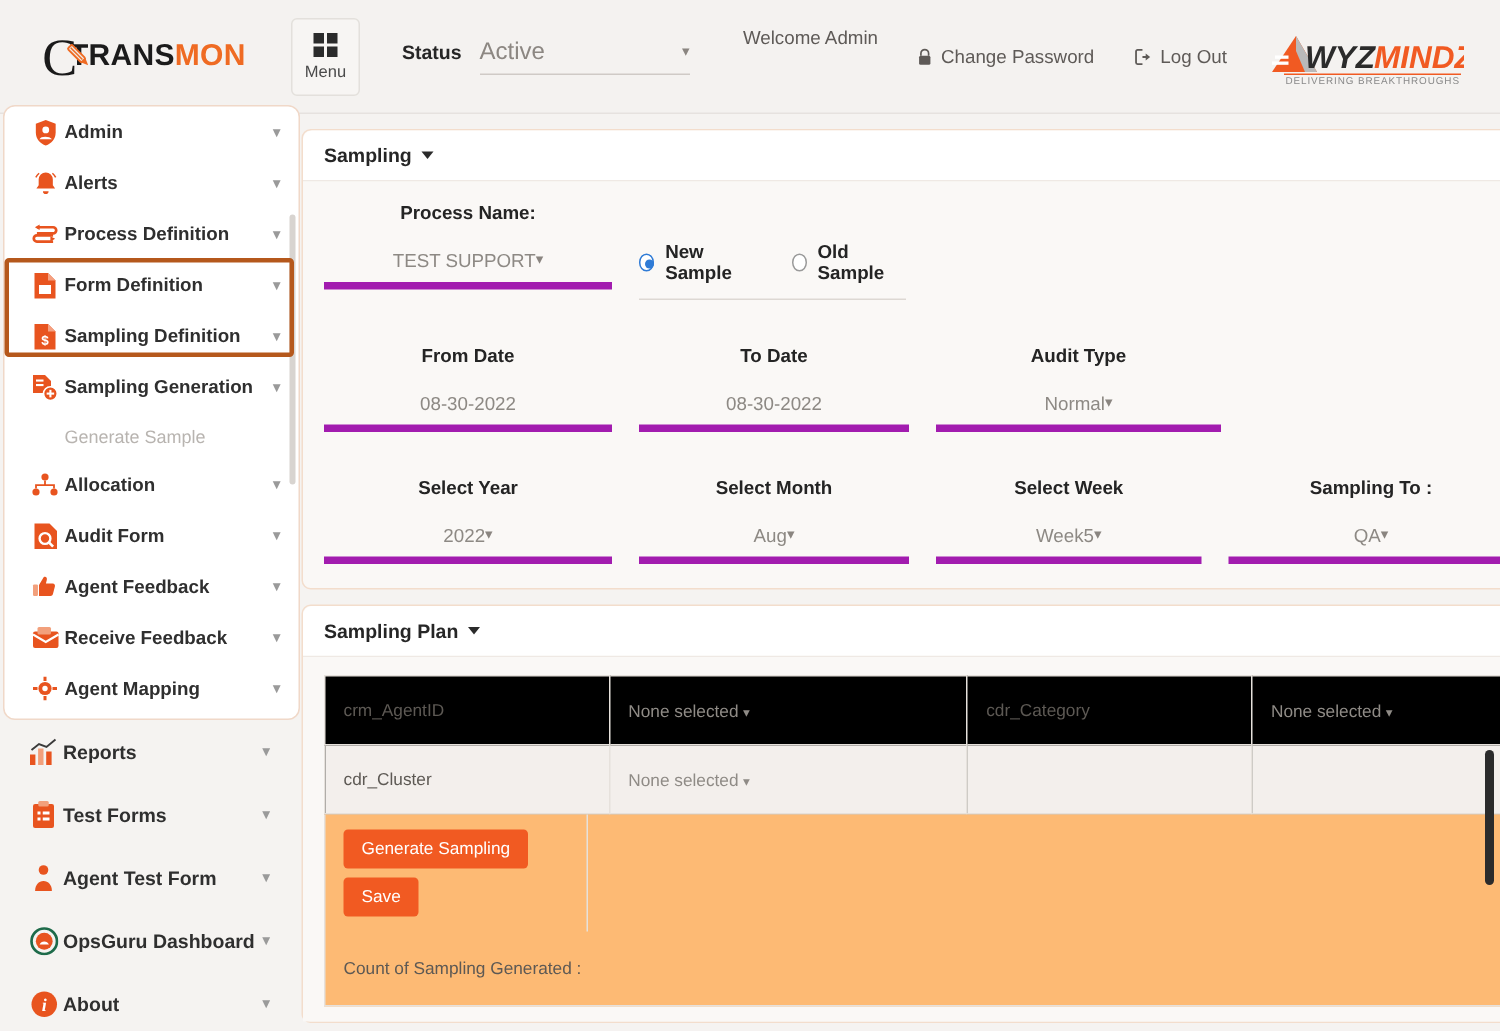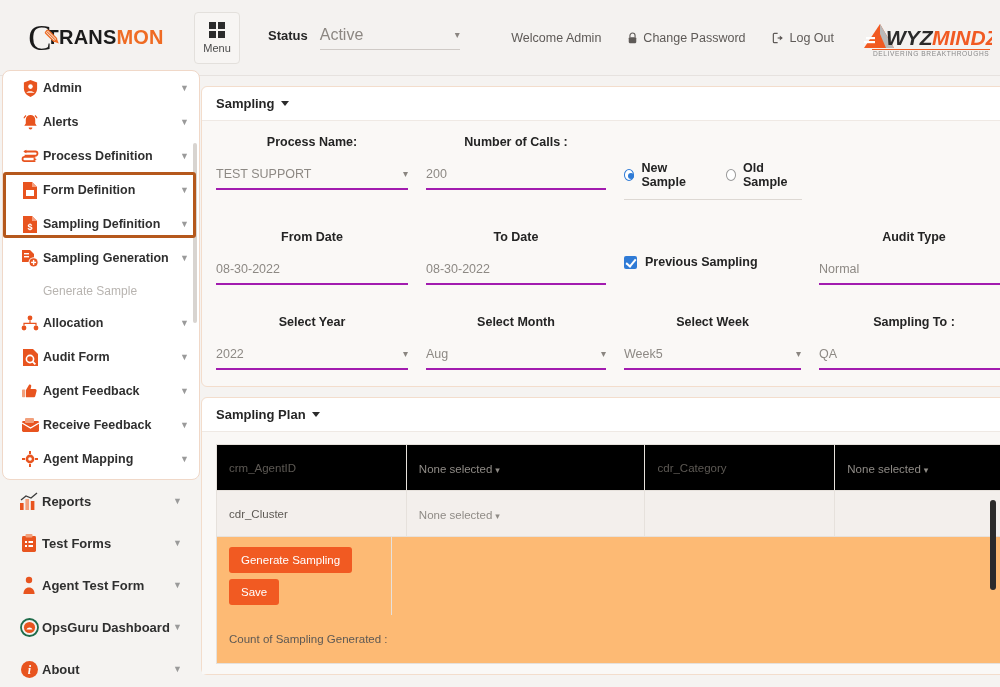--- a/index.html
+++ b/index.html
@@ -45,21 +45,21 @@
 
   .status-box { display: flex; align-items: baseline; margin-left: 28px; }
   .status-lbl { font-size: 13px; font-weight: bold; color: #262626; margin-right: 12px; }
   .status-sel {
     width: 140px; border-bottom: 1px solid #cfcac6; padding-bottom: 5px;
     display: flex; align-items: center; justify-content: space-between; cursor: pointer;
   }
   .status-val { font-size: 16px; color: #8c8782; }
   .caret-thin { color: #8a8580; font-size: 10px; line-height: 1; }
 
-  .hdr-right { margin-left: auto; display: flex; align-items: center; gap: 26px; padding-right: 8px; }
+  .hdr-right { margin-left: auto; display: flex; gap: 26px; padding-right: 24px; }
   .hdr-link { font-size: 12.5px; color: #5e5a57; cursor: pointer; display: flex; align-items: center; gap: 5px; white-space: nowrap; }
   .hdr-static { font-size: 12.5px; color: #5e5a57; white-space: nowrap; }
   .wyz { width: 132px; height: 40px; position: relative; }
 
   
   .sidebar {
     position: absolute; left: 2px; top: 70px; width: 198px; height: 410px;
     background: #fff; border: 1px solid #f0d8c8; border-radius: 8px;
     overflow: hidden;
   }
@@ -99,22 +99,22 @@
   .caret-solid {
     width: 0; height: 0; border-left: 4.5px solid transparent; border-right: 4.5px solid transparent;
     border-top: 5px solid #2b2b2b; display: inline-block;
   }
   .card-body { padding: 14px 14px 16px 14px; }
 
   .row { display: flex; }
   .fld { padding-right: 18px; }
   .fld-lbl { font-size: 12.5px; font-weight: bold; color: #242424; margin-bottom: 18px; text-align: center; }
   .fld-ctl {
-    border-bottom: 2px solid #a21caf; padding-bottom: 7px;
-    display: flex; align-items: center; justify-content: space-between; cursor: pointer;
+    border-bottom: 5px solid #a21caf; padding-bottom: 7px;
+    display: flex; align-items: center; justify-content: center; cursor: pointer;
   }
   .fld-val { font-size: 12.5px; color: #8d8984; }
 
   .radio-row { display: flex; align-items: center; gap: 22px; padding-top: 0px; }
   .radio { display: flex; align-items: center; gap: 7px; cursor: pointer; }
   .rdot { width: 12px; height: 12px; border-radius: 50%; border: 1px solid #9a9a9a; background: #fff; position: relative; }
   .rdot.on { border-color: #2f7bd6; }
   .rdot.on::after { content:""; position: absolute; left: 3px; top: 3px; width: 6px; height: 6px; border-radius: 50%; background: #2f7bd6; }
   .rlbl { font-size: 12.5px; font-weight: bold; color: #242424; }
   .radio-underline { border-bottom: 1px solid #ddd8d3; margin-top: 10px; width: 178px; }
@@ -454,26 +454,20 @@
 
         <div class="row">
           <div class="fld" style="width:210px">
             <div class="fld-lbl">Process Name:</div>
             <div class="fld-ctl">
               <span class="fld-val">TEST SUPPORT</span>
               <span class="caret-thin">▾</span>
             </div>
           </div>
 
-          <div class="fld" style="width:198px">
-            <div class="fld-lbl">Number of Calls :</div>
-            <div class="fld-ctl">
-              <span class="fld-val">200</span>
-            </div>
-          </div>
 
           <div class="fld" style="width:195px;padding-top:26px">
             <div class="radio-row">
               <span class="radio">
                 <span class="rdot on"></span>
                 <span class="rlbl">New Sample</span>
               </span>
               <span class="radio">
                 <span class="rdot"></span>
                 <span class="rlbl">Old Sample</span>
@@ -491,26 +485,20 @@
             </div>
           </div>
 
           <div class="fld" style="width:198px">
             <div class="fld-lbl">To Date</div>
             <div class="fld-ctl">
               <span class="fld-val">08-30-2022</span>
             </div>
           </div>
 
-          <div class="fld" style="width:195px;padding-top:25px">
-            <span class="cbx-row">
-              <span class="cbx"></span>
-              <span class="cbx-lbl">Previous Sampling</span>
-            </span>
-          </div>
 
           <div class="fld" style="width:190px;padding-right:0">
             <div class="fld-lbl">Audit Type</div>
             <div class="fld-ctl">
               <span class="fld-val">Normal</span>
               <span class="caret-thin">▾</span>
             </div>
           </div>
         </div>
 

